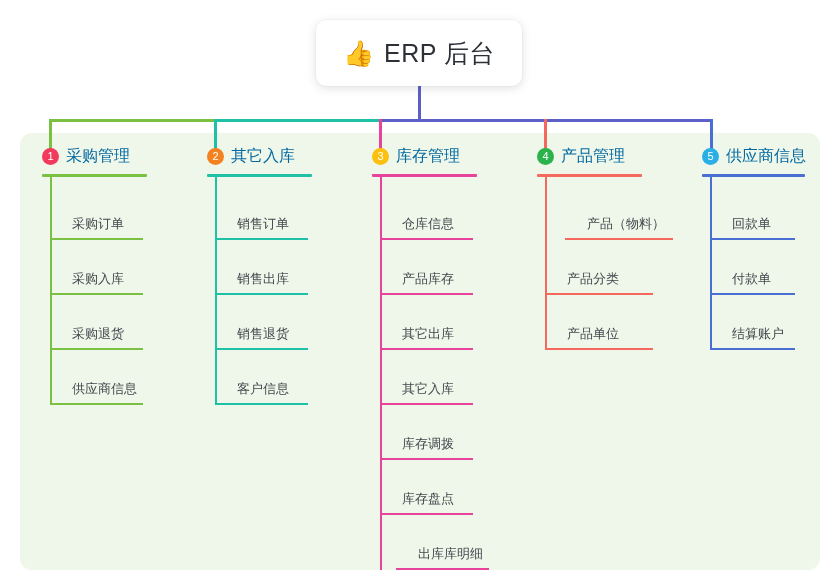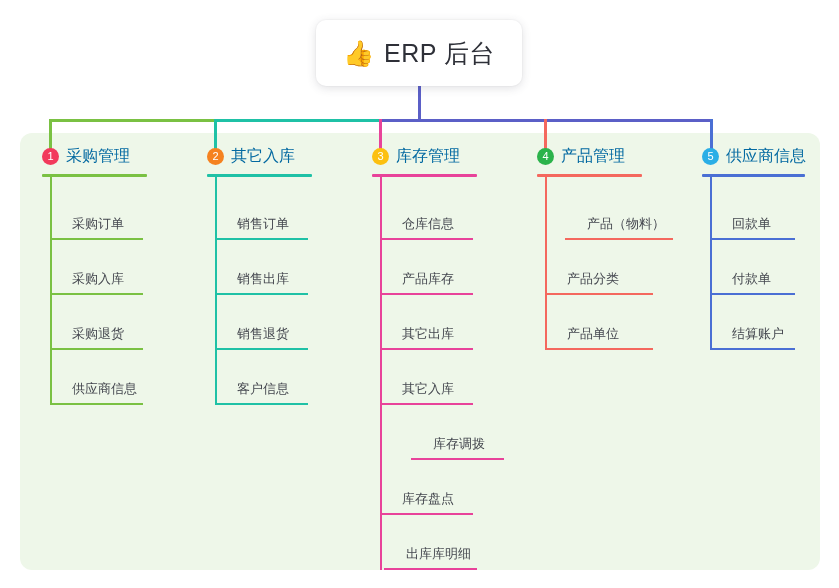--- a/index.html
+++ b/index.html
@@ -140,29 +140,29 @@
         <div class="item-rule" style="width: 93px; background: rgb(232, 67, 154);"></div>
       </div>
       <div class="item" style="left: 380px; top: 304px; width: 93px;">
         <span class="item-label">其它出库</span>
         <div class="item-rule" style="width: 93px; background: rgb(232, 67, 154);"></div>
       </div>
       <div class="item" style="left: 380px; top: 359px; width: 93px;">
         <span class="item-label">其它入库</span>
         <div class="item-rule" style="width: 93px; background: rgb(232, 67, 154);"></div>
       </div>
-      <div class="item" style="left: 380px; top: 414px; width: 93px; margin-left: 31px;">
+      <div class="item" style="left: 380px; top: 414px; width: 93px;">
         <span class="item-label">库存调拨</span>
         <div class="item-rule" style="width: 93px; background: rgb(232, 67, 154);"></div>
       </div>
       <div class="item" style="left: 380px; top: 469px; width: 93px;">
         <span class="item-label">库存盘点</span>
         <div class="item-rule" style="width: 93px; background: rgb(232, 67, 154);"></div>
       </div>
-      <div class="item" style="left: 384px; top: 524px; width: 93px; text-decoration: underline;">
+      <div class="item" style="left: 396px; top: 524px; width: 93px; text-decoration: underline;">
         <span class="item-label">出库库明细</span>
         <div class="item-rule" style="width: 93px; background: rgb(232, 67, 154);"></div>
       </div>
       <div class="col" style="left: 517px;">
         <div class="col-head">
           <span class="badge" style="background: rgb(43, 179, 75);">4</span>
           <span class="col-title">产品管理</span>
         </div>
         <div class="head-rule" style="top: 34px; width: 105px; background: rgb(244, 104, 94);"></div>
       </div>

